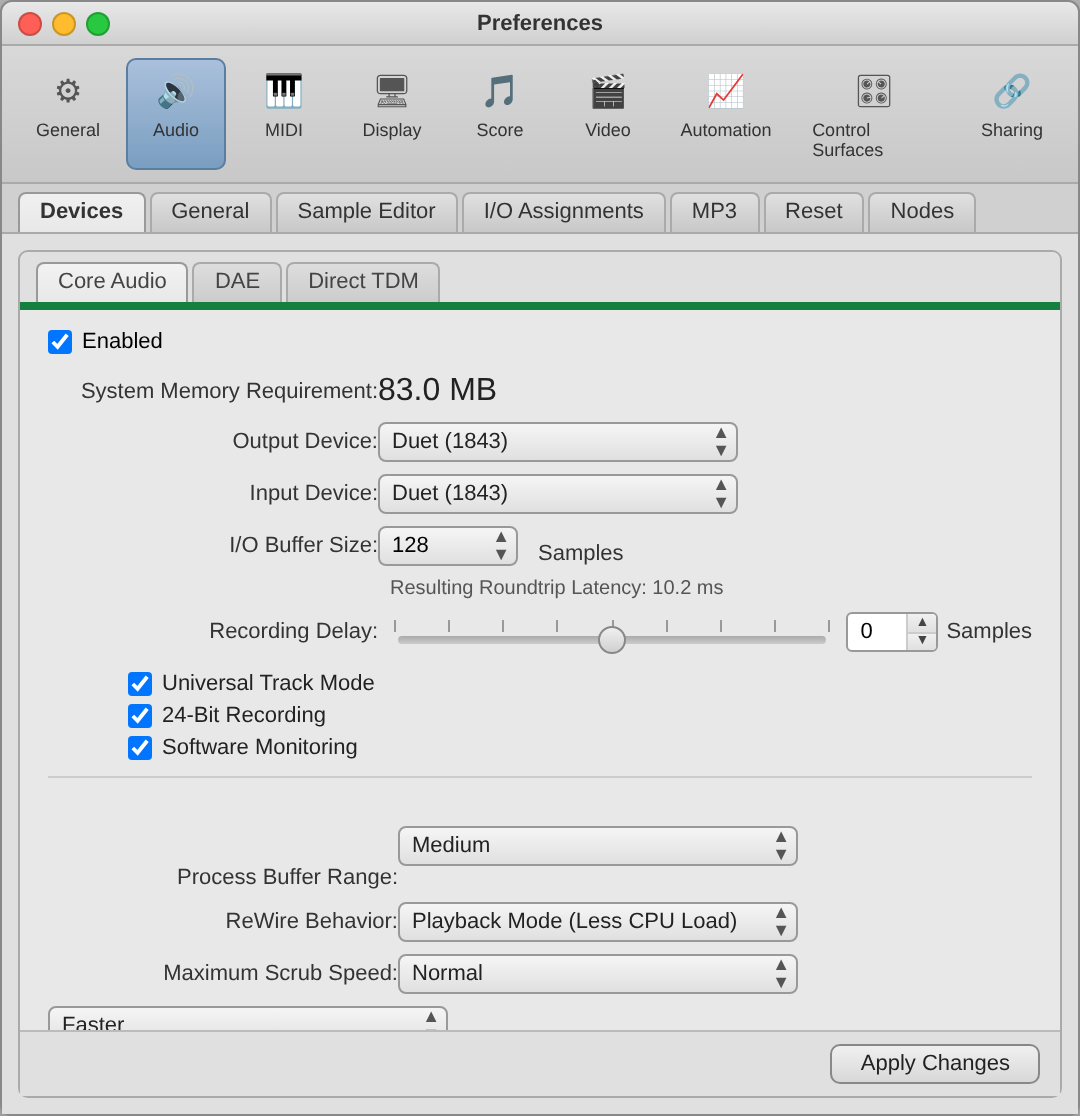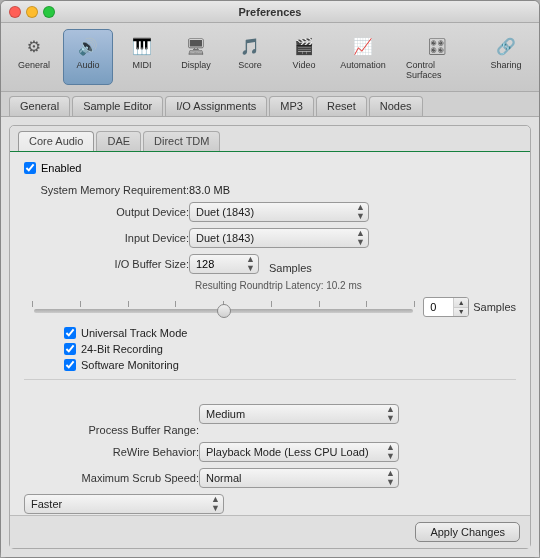--- a/index.html
+++ b/index.html
@@ -146,21 +146,21 @@
       height: 100%;
       display: flex;
       flex-direction: column;
     }
 
     .inner-tab-bar {
       display: flex;
       gap: 2px;
       padding: 5px 8px 0;
       background: #e0e0e0;
-      border-bottom: 1px solid #15803d;
+      border-bottom: 4px solid #15803d;
       border-radius: 5px 5px 0 0;
       flex-shrink: 0;
     }
 
     .inner-tab {
       padding: 3px 10px 4px;
       font-size: 11px;
       border: 1px solid #aaa;
       border-bottom: none;
       border-radius: 4px 4px 0 0;
@@ -413,21 +413,21 @@
     }
 
     input[type="checkbox"] {
       width: 12px;
       height: 12px;
       margin: 0;
       cursor: pointer;
     }
 
     .memory-value {
-      font-size: 11px;
+      font-size: 16px;
       color: #222;
     }
 
     .samples-label {
       font-size: 11px;
       color: #333;
       margin-left: 4px;
       flex-shrink: 0;
     }
   </style>
@@ -478,20 +478,21 @@
       <div class="toolbar-icon">🎛</div>
       <span class="toolbar-label">Control Surfaces</span>
     </div>
     <div class="toolbar-item">
       <div class="toolbar-icon">🔗</div>
       <span class="toolbar-label">Sharing</span>
     </div>
   </div>
 
   <div class="tab-bar-outer">
+    <div class="outer-tab active">Devices</div>
     <div class="outer-tab">General</div>
     <div class="outer-tab">Sample Editor</div>
     <div class="outer-tab">I/O Assignments</div>
     <div class="outer-tab">MP3</div>
     <div class="outer-tab">Reset</div>
     <div class="outer-tab">Nodes</div>
   </div>
 
   <div class="content-area">
     <div class="inner-panel">
@@ -543,20 +544,21 @@
               </div>
               <div class="select-arrow">▲<br>▼</div>
             </div>
             <span class="samples-label">Samples</span>
           </div>
         </div>
 
         <div class="latency-text">Resulting Roundtrip Latency: 10.2 ms</div>
 
         <div class="slider-row">
+          <span class="form-label" style="width:165px; text-align:right;">Recording Delay:</span>
           <div style="flex:1; padding: 0 6px;">
             <div class="slider-ticks">
               <div class="slider-tick"></div>
               <div class="slider-tick"></div>
               <div class="slider-tick"></div>
               <div class="slider-tick"></div>
               <div class="slider-tick"></div>
               <div class="slider-tick"></div>
               <div class="slider-tick"></div>
               <div class="slider-tick"></div>

